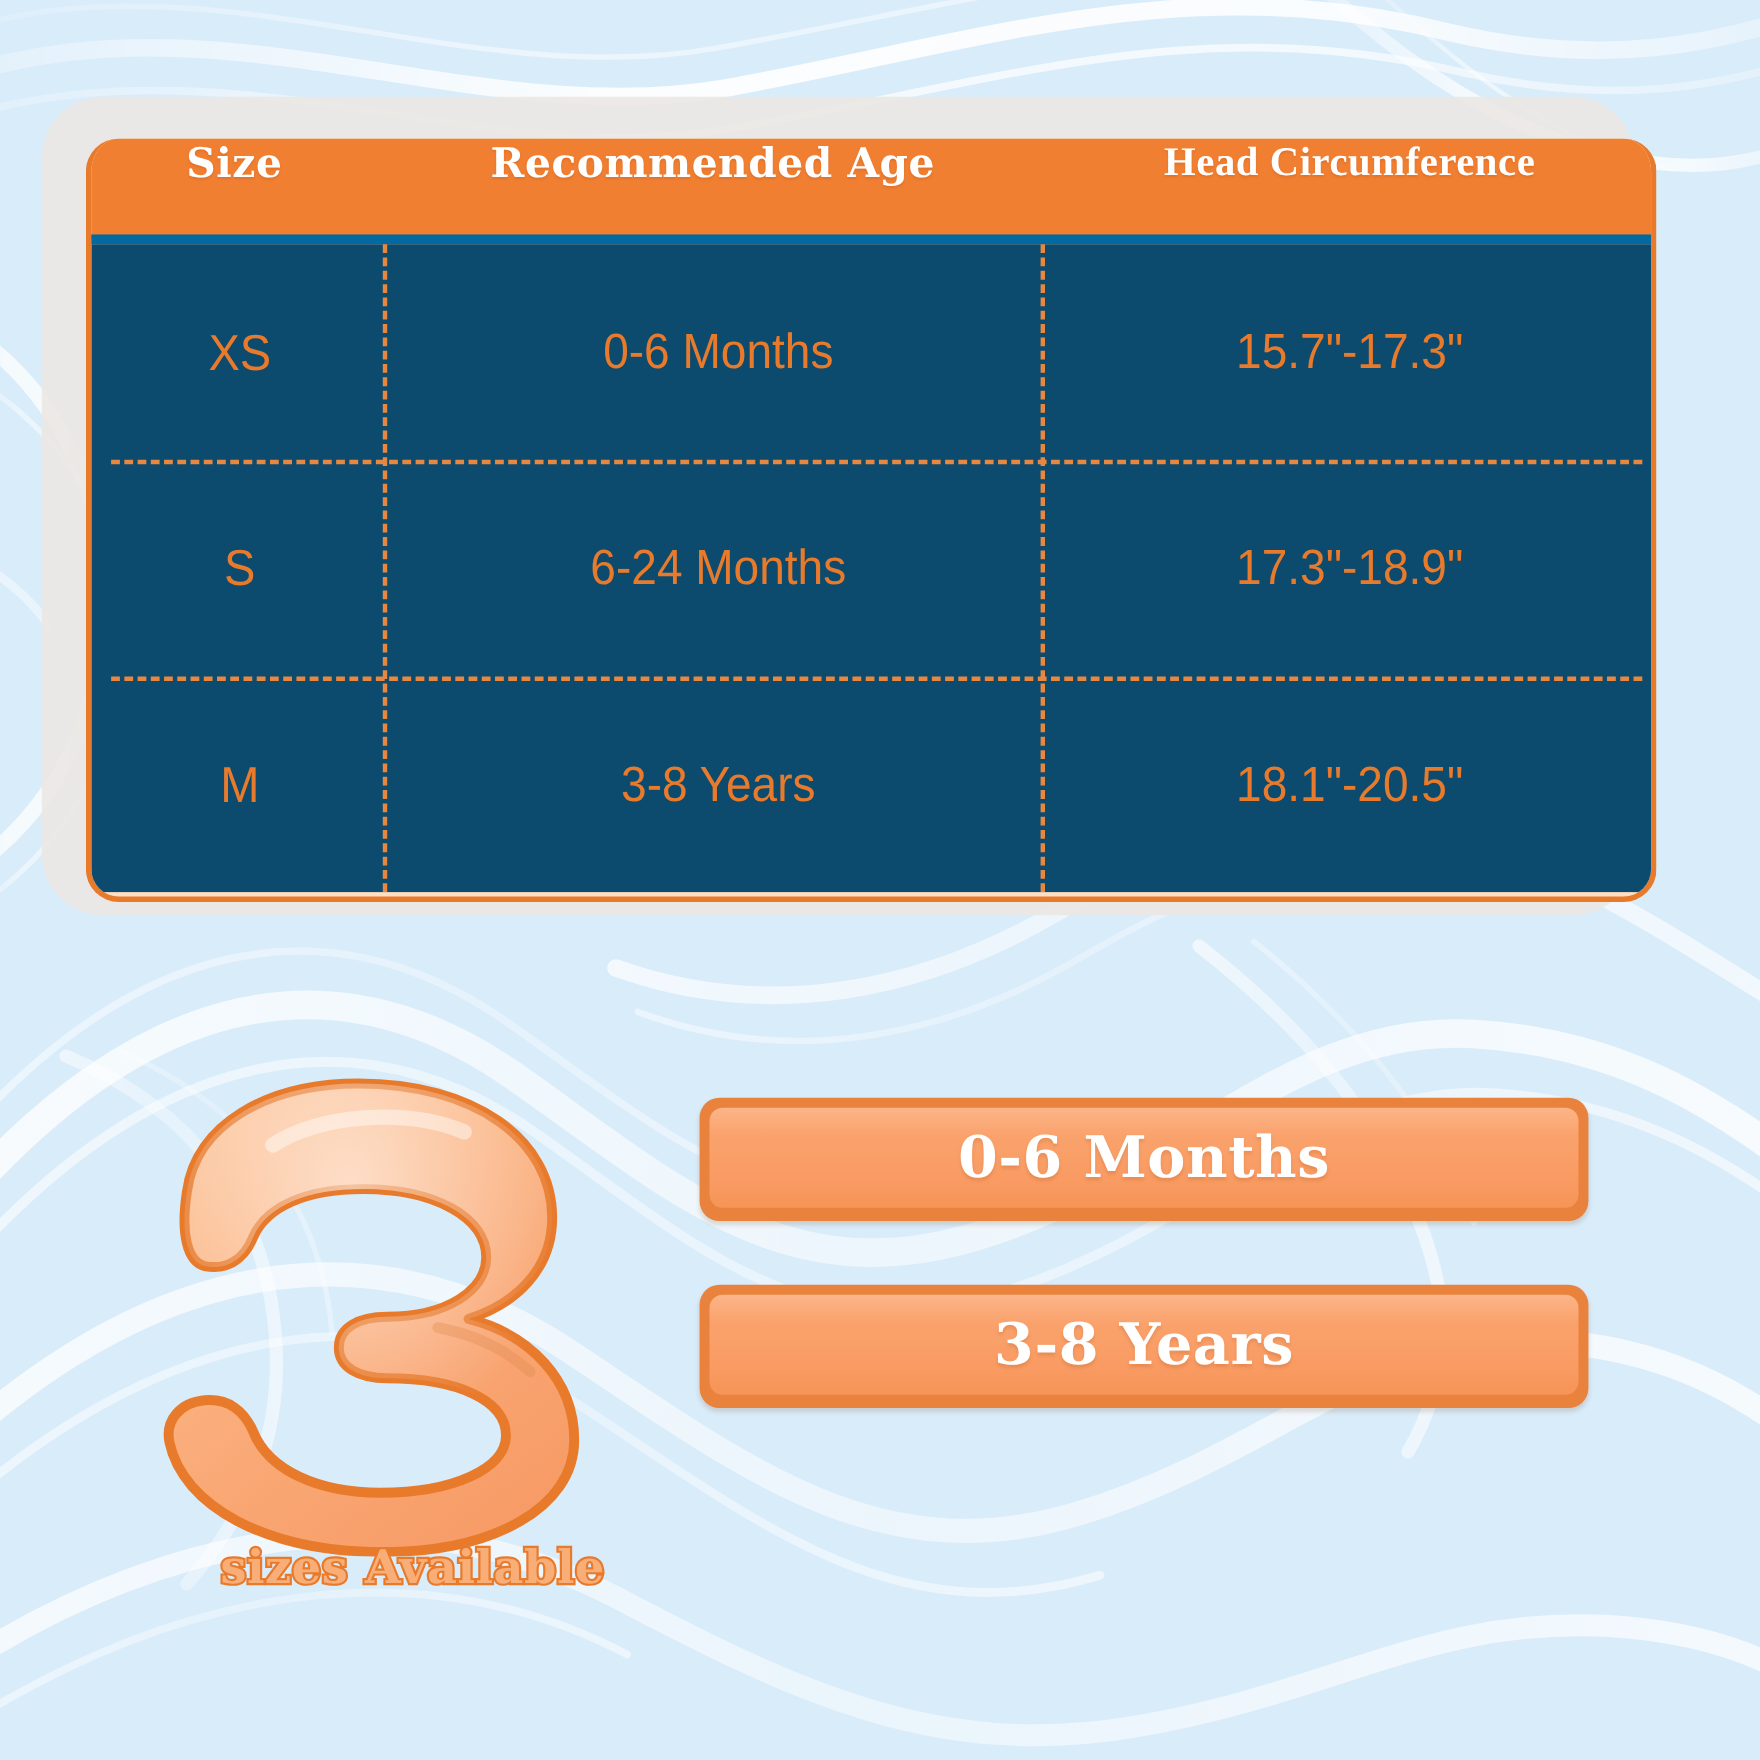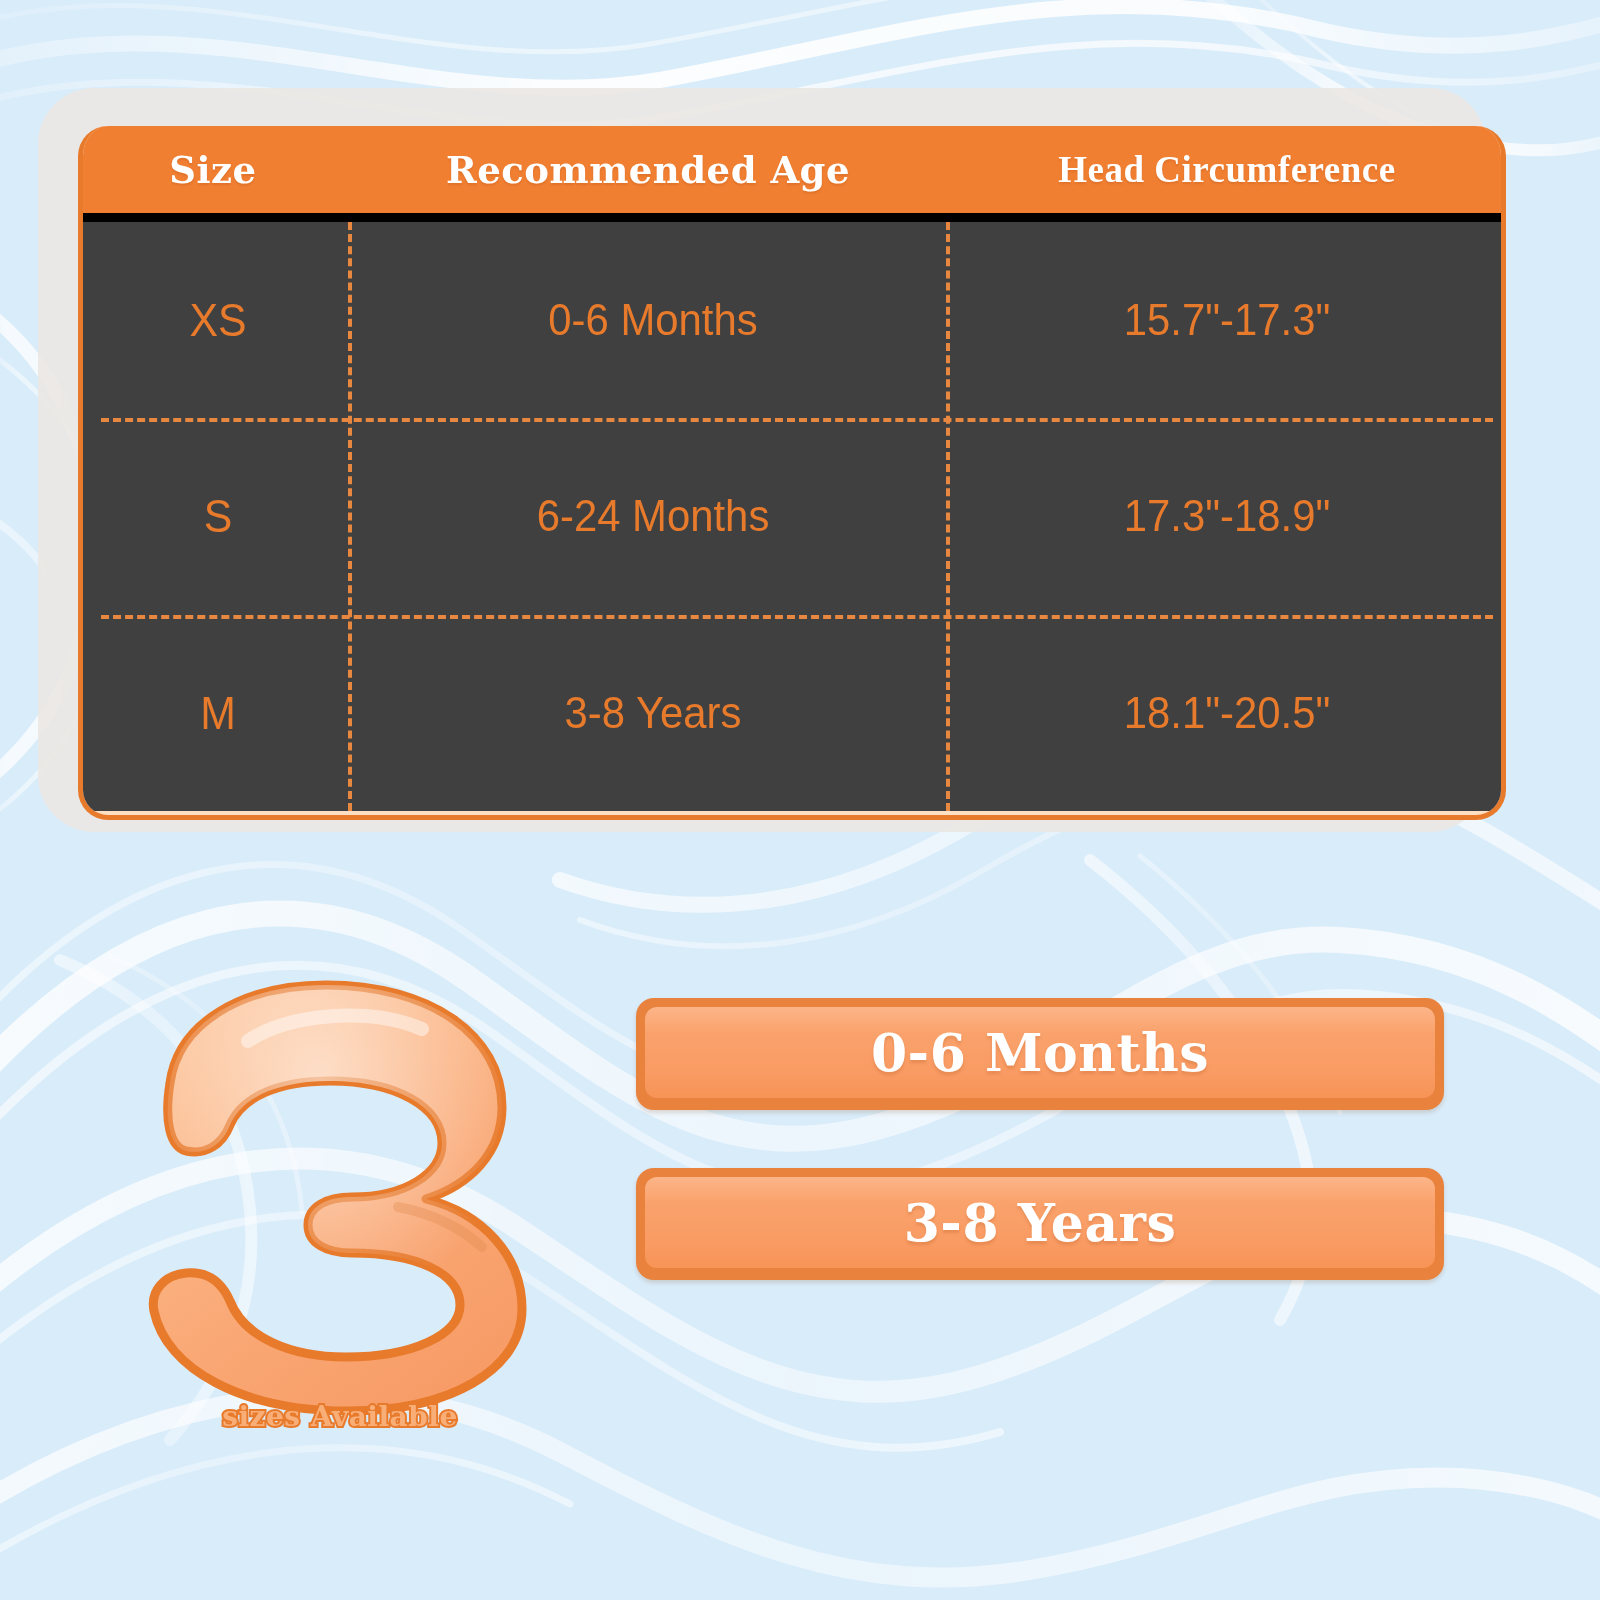--- a/index.html
+++ b/index.html
@@ -60,43 +60,43 @@
   }
 
   #table-header {
     position: relative;
     height: 96px;
     margin: -0px -5px 0 -5px;
     width: calc(100% + 10px);
     background: #f07f32;
     border-radius: 30px 30px 0 0;
     display: flex;
-    align-items: center;
-    border-bottom: 9px solid #000000;
+    align-items: flex-start;
+    border-bottom: 9px solid #0369a1;
   }
 
   .th {
     font-family: "DejaVu Serif", serif;
     font-weight: bold;
     color: #ffffff;
     font-size: 37px;
     text-align: center;
     letter-spacing: 0.5px;
     text-shadow: 0 2px 2px rgba(170,70,10,0.22);
     white-space: nowrap;
   }
 
   .col-size   { width: 270px; flex: 0 0 270px; }
   .col-age    { width: 600px; flex: 0 0 600px; }
   .col-head   { flex: 1 1 auto; font-family: Liberation Serif, serif; }
 
   #table-body {
     position: relative;
     height: 589px;
-    background: #404040;
+    background: #0c4a6e;
   }
 
   .trow {
     display: flex;
     align-items: center;
     height: 196.3px;
     position: relative;
   }
 
   .trow + .trow::before {
@@ -150,24 +150,24 @@
     height: 490px;
   }
 
   #big-number-svg { width: 420px; height: 440px; display: block; }
 
   #sizes-available {
     position: absolute;
     left: 0;
     top: 425px;
     width: 420px;
-    text-align: center;
+    text-align: right;
     font-family: "DejaVu Serif", serif;
     font-weight: bold;
-    font-size: 28px;
+    font-size: 42px;
     color: #f9ae78;
     letter-spacing: 0.5px;
     -webkit-text-stroke: 4px #e87a2c;
     paint-order: stroke fill;
     white-space: nowrap;
   }
 
   
   #age-buttons {
     position: absolute;

